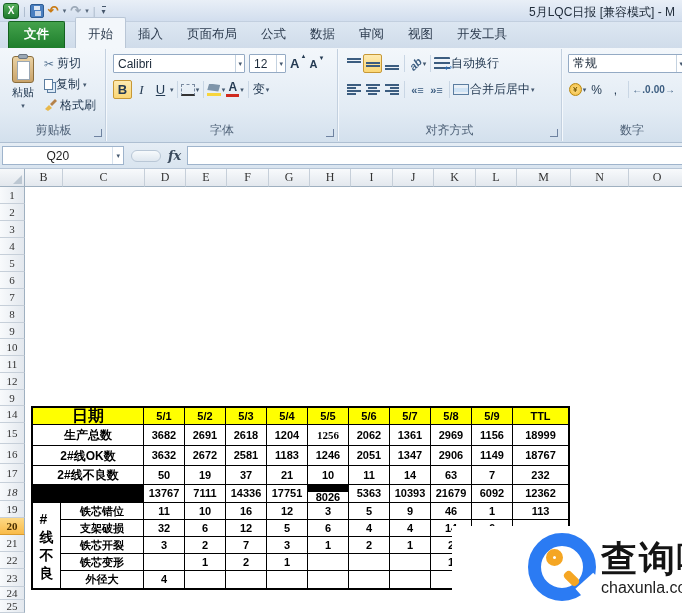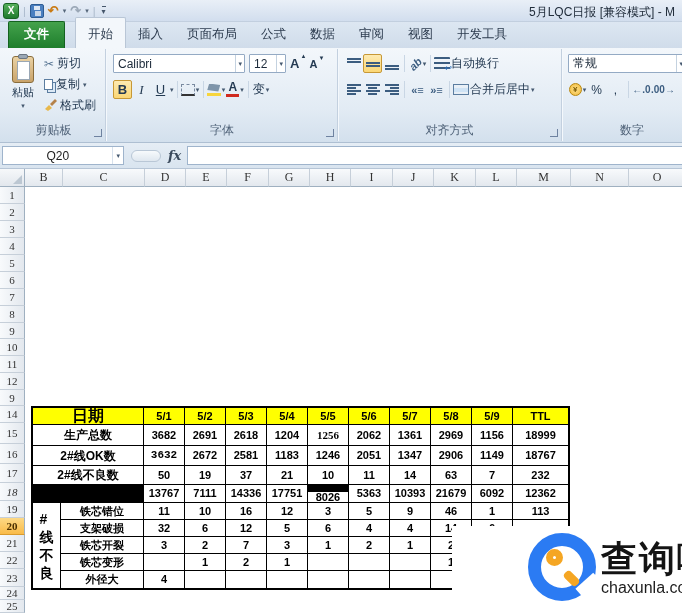--- a/index.html
+++ b/index.html
@@ -383,21 +383,21 @@
       <div class="tcell num" style="grid-area: 2 / 4;">2691</div>
       <div class="tcell num" style="grid-area: 2 / 5;">2618</div>
       <div class="tcell num" style="grid-area: 2 / 6;">1204</div>
       <div class="tcell num" style="grid-area: 2 / 7; font-family: Liberation Serif, serif;">1256</div>
       <div class="tcell num" style="grid-area: 2 / 8;">2062</div>
       <div class="tcell num" style="grid-area: 2 / 9;">1361</div>
       <div class="tcell num" style="grid-area: 2 / 10;">2969</div>
       <div class="tcell num" style="grid-area: 2 / 11;">1156</div>
       <div class="tcell num ttl" style="grid-area: 2 / 12;">18999</div>
       <div class="tcell lbl" style="grid-area: 3 / 1 / auto / 3;">2#线OK数</div>
-      <div class="tcell num" style="grid-area: 3 / 3; font-family: Liberation Mono, monospace;">3632</div>
+      <div class="tcell num" style="grid-area: 3 / 3;">3632</div>
       <div class="tcell num" style="grid-area: 3 / 4;">2672</div>
       <div class="tcell num" style="grid-area: 3 / 5;">2581</div>
       <div class="tcell num" style="grid-area: 3 / 6;">1183</div>
       <div class="tcell num" style="grid-area: 3 / 7;">1246</div>
       <div class="tcell num" style="grid-area: 3 / 8;">2051</div>
       <div class="tcell num" style="grid-area: 3 / 9;">1347</div>
       <div class="tcell num" style="grid-area: 3 / 10;">2906</div>
       <div class="tcell num" style="grid-area: 3 / 11;">1149</div>
       <div class="tcell num ttl" style="grid-area: 3 / 12;">18767</div>
       <div class="tcell lbl" style="grid-area: 4 / 1 / auto / 3;">2#线不良数</div>

